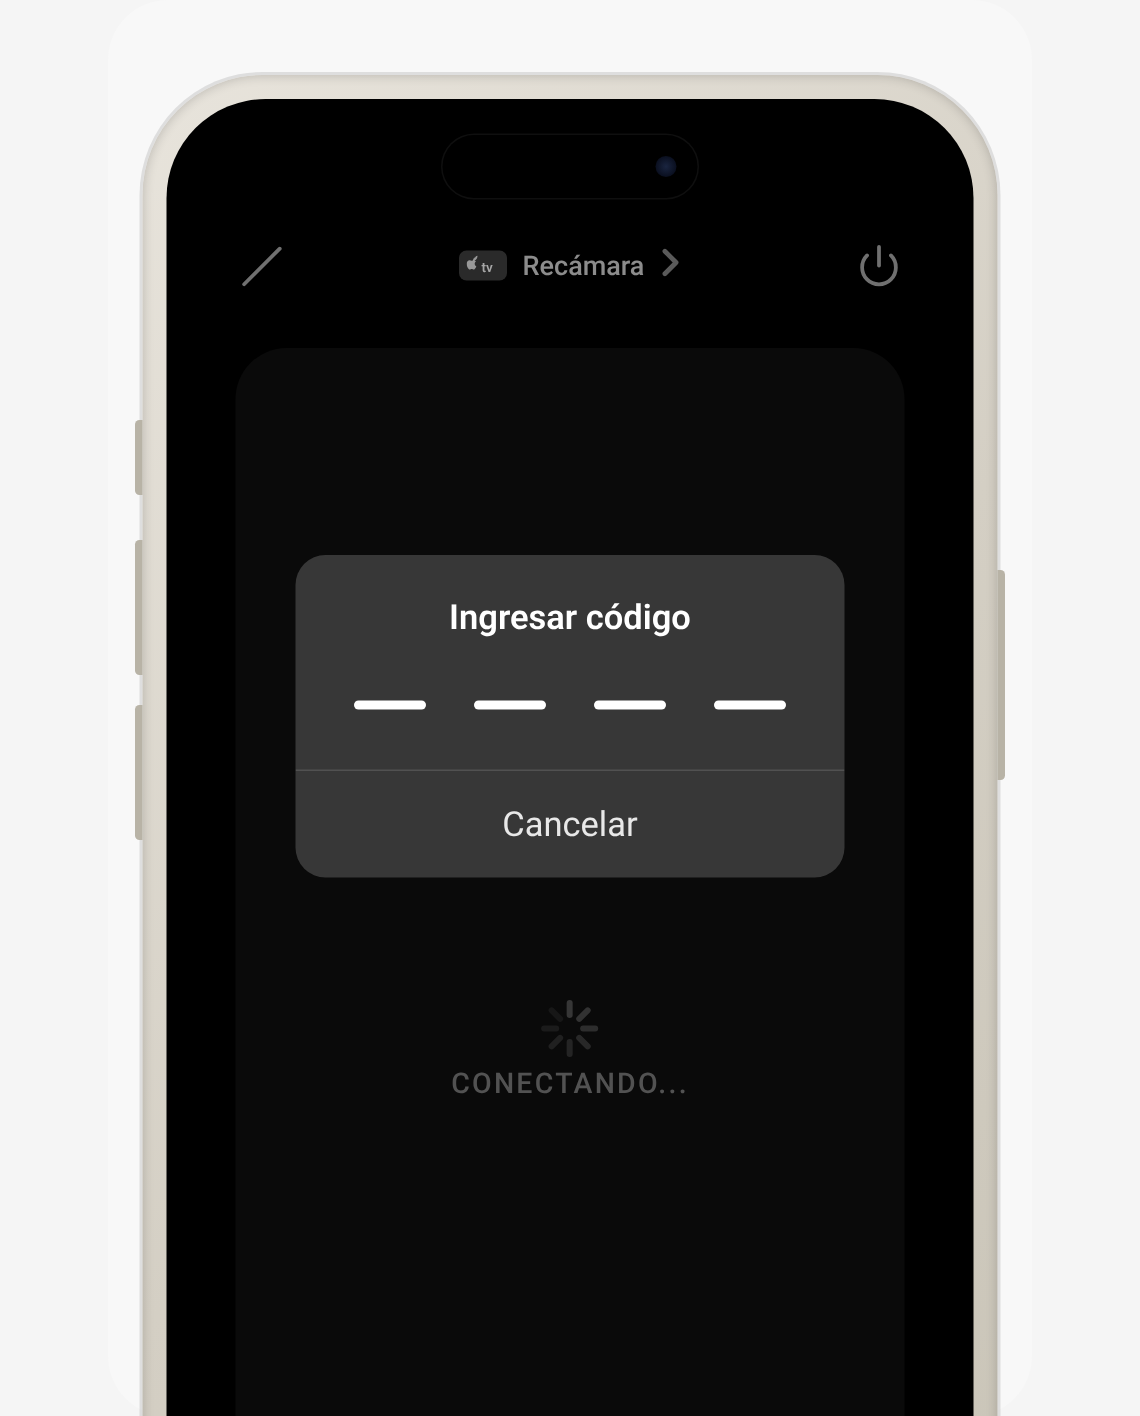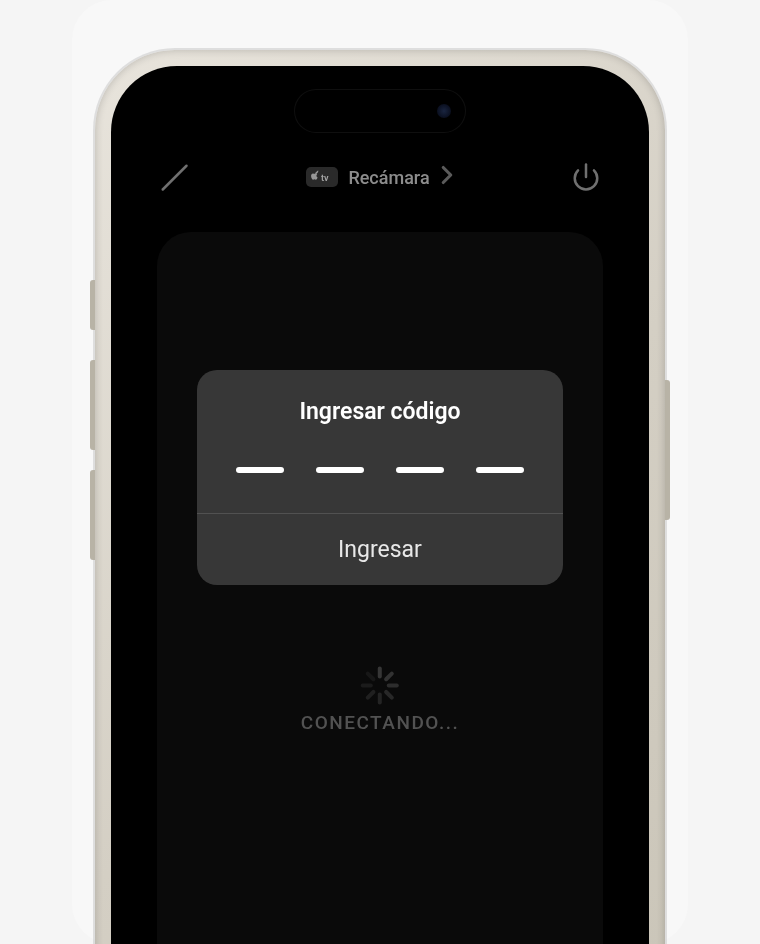--- a/index.html
+++ b/index.html
@@ -330,19 +330,19 @@
           <div class="modal-header">
             <div class="modal-title">Ingresar código</div>
           </div>
           <div class="code-input-area">
             <div class="code-dash"></div>
             <div class="code-dash"></div>
             <div class="code-dash"></div>
             <div class="code-dash"></div>
           </div>
           <div class="modal-divider"></div>
-          <div class="cancel-button">Ingresar</div>
+          <div class="cancel-button">Cancelar</div>
         </div>
 
       </div>
     </div>
   </div>
 </div>
 
 </body></html>

